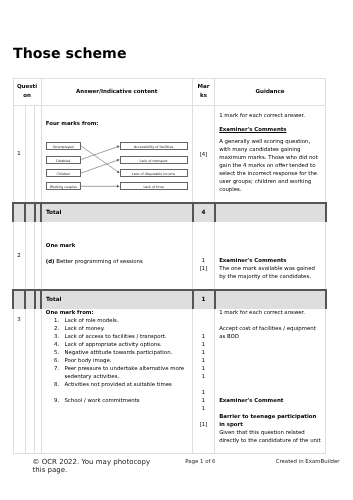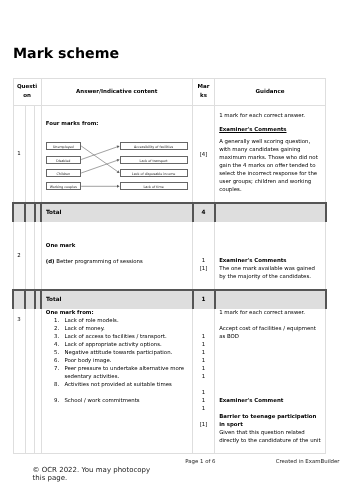--- a/index.html
+++ b/index.html
@@ -24,41 +24,41 @@
   table.ms td.q3ct{padding:0 4px 5px 4.3px;}
   table.ms td.mk{text-align:center;line-height:8px;}
   table.ms td.gd{padding:5.5px 4px 8px 4.2px;line-height:8px;}
   table.ms td.q3gd{padding-top:0.5px;}
   b{font-weight:bold;}
   .u{font-weight:bold;text-decoration:underline;}
   .bb{font-weight:bold;}
   .sp{height:8px;}
 
   .footer{position:absolute;left:0;top:454px;width:353px;font-size:7px;color:#222;}
-  .fcopy{position:absolute;left:32.5px;top:12px;width:122px;line-height:8px;}
+  .fcopy{position:absolute;left:32.5px;top:4px;width:122px;line-height:8px;}
   .fpage{position:absolute;left:185.3px;top:4.8px;font-size:5.4px;}
   .fcreated{position:absolute;left:275.7px;top:4.8px;font-size:5.4px;}
 
   ol.items{margin:0;padding:0;list-style:none;}
   ol.items li{margin:0;padding:0;line-height:8px;display:flex;}
   ol.items li .num{width:13.4px;flex:none;text-align:right;}
   ol.items li .txt{padding-left:5.2px;width:128.5px;}
 
   .diag{position:relative;width:141.5px;height:54px;margin-top:14px;}
   .dbox{position:absolute;border:0.6px solid #666;background:#fff;font-size:3.3px;text-align:center;color:#222;
         height:8px;line-height:8px;overflow:hidden;box-sizing:border-box;}
   .dbox.l{left:0px;width:35px;}
   .dbox.r{left:73.8px;width:68px;}
   .dsvg{position:absolute;left:0;top:0;overflow:visible;}
 </style>
 </head>
 <body>
 
 <div class="page">
-  <div class="title">Mark scheme</div>
+  <div class="title">Those scheme</div>
 
   <table class="ms">
     <colgroup>
       <col style="width:12px">
         <col style="width:9.5px">
         <col style="width:6.5px">
       <col style="width:151.5px">
         <col style="width:22px">
         <col style="width:111px">
     </colgroup>

